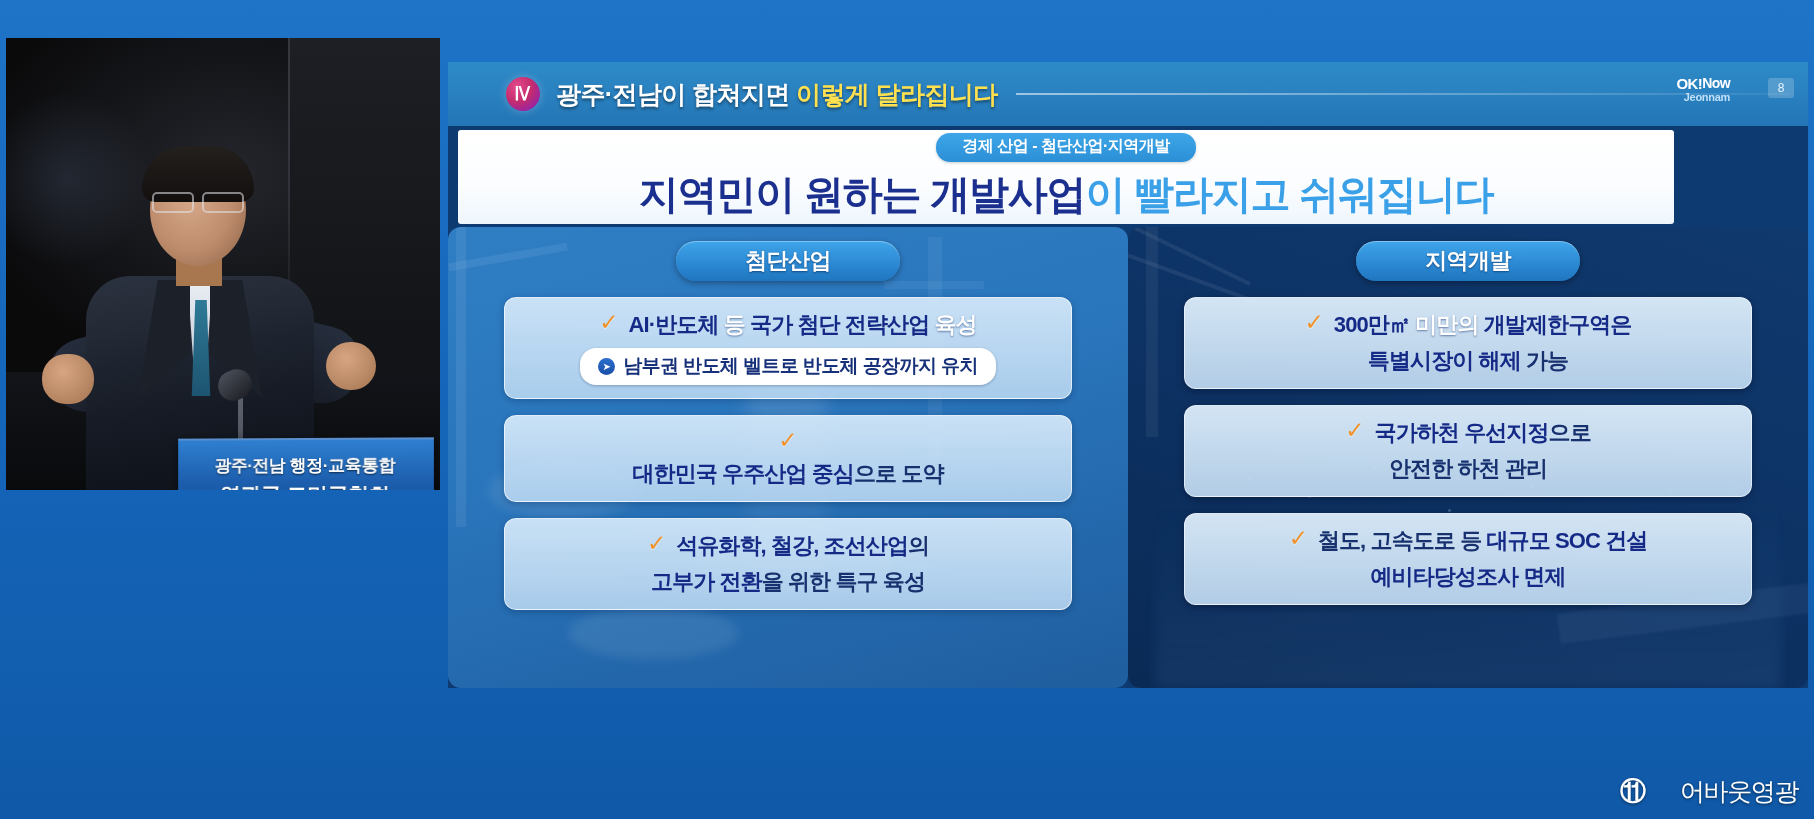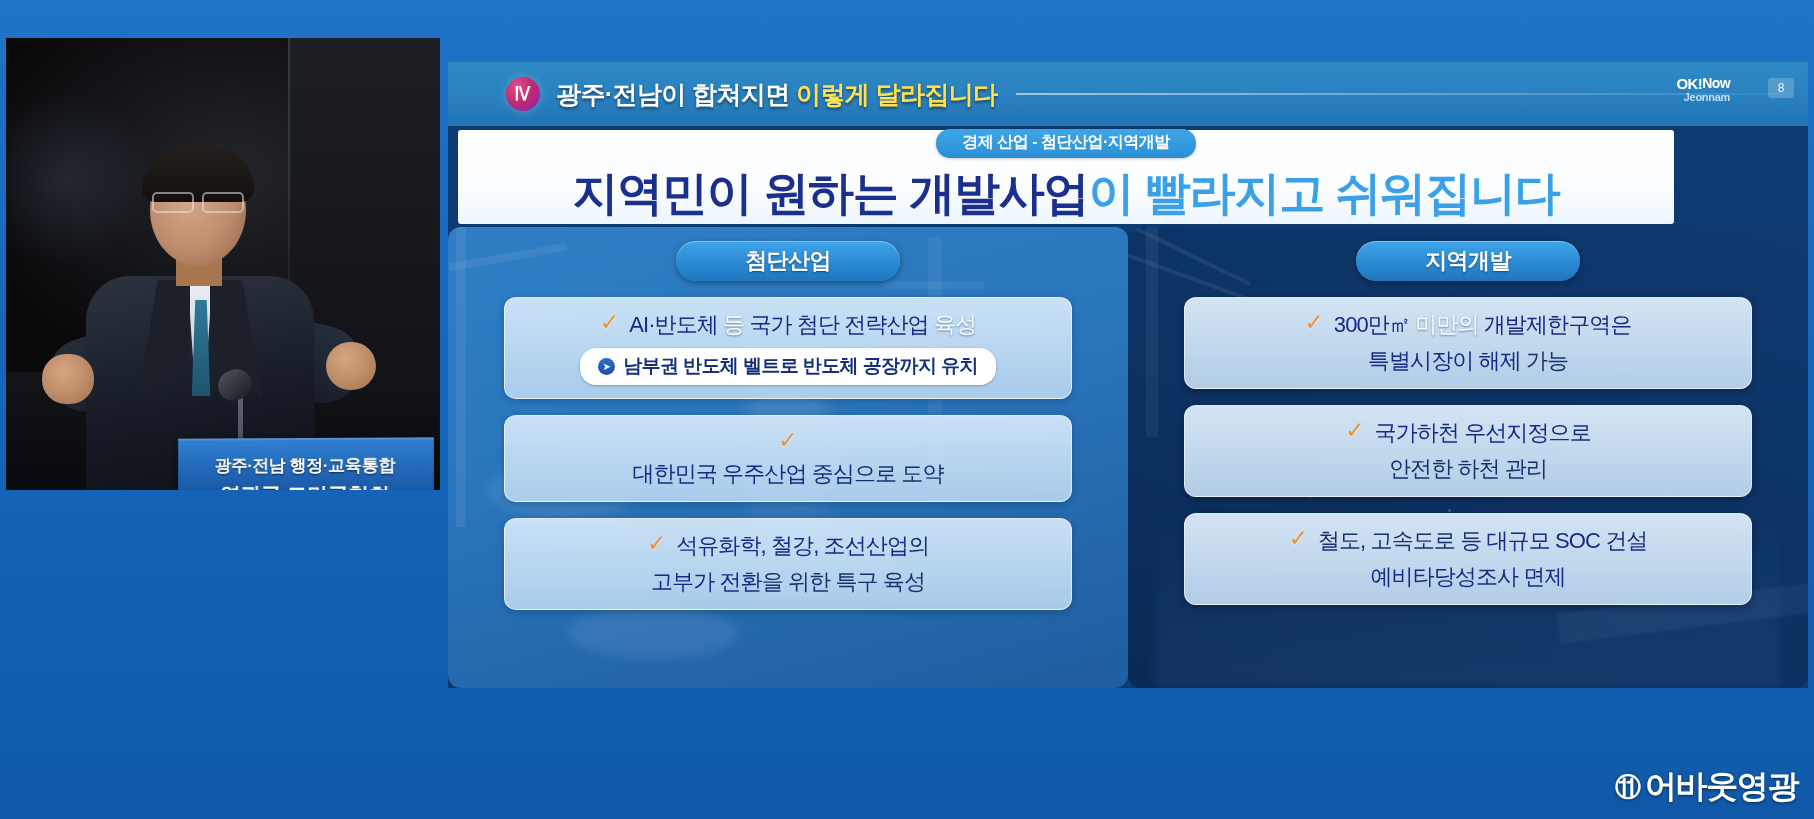--- a/index.html
+++ b/index.html
@@ -112,21 +112,21 @@
     font-size:12px; display:flex; align-items:center; justify-content:center; }
 
   
   .sl-title{ position:absolute; left:10px; top:68px; width:1216px; height:94px;
     background:linear-gradient(180deg,#ffffff 0%,#fbfdff 60%,#eef6fd 100%);
     border-radius:3px; display:flex; flex-direction:column; align-items:center; justify-content:center; }
   .badge{ padding:3px 26px 5px; border-radius:14px;
     background:linear-gradient(180deg,#3ea6e8 0%,#2b8fd6 100%);
     color:#ffffff; font-size:16px; font-weight:bold; letter-spacing:-.5px;
     box-shadow:0 1px 3px rgba(0,0,0,.2); }
-  .maintitle{ margin-top:5px; font-size:46px; font-weight:bold; letter-spacing:-1.2px; white-space:nowrap; }
+  .maintitle{ margin-top:5px; font-size:40px; font-weight:bold; letter-spacing:-1.2px; white-space:nowrap; }
   .maintitle .navy{ color:#1b2f8f; }
   .maintitle .cyan{ color:#3aa0e8; }
 
   
   .sl-body{ position:absolute; left:0; top:165px; width:100%; height:461px; display:flex; }
   .col{ position:relative; overflow:hidden;border-radius:13px; }
   .col-l{ width:50%; background:linear-gradient(165deg,#2f7ec4 0%,#2a76bd 40%,#1f5e9f 100%); }
   .col-r{ width:50%; background:linear-gradient(200deg,#10396e 0%,#0d3365 45%,#0a2a55 100%); }
   .bg-art{ position:absolute; inset:0; opacity:.45; }
   .crane{ position:absolute; background:rgba(255,255,255,.16); }
@@ -150,37 +150,37 @@
   .cards{ position:relative; padding:16px 56px 0; display:flex; flex-direction:column; gap:16px; }
   .card{ position:relative; border-radius:12px; padding:12px 16px 13px;
     display:flex; flex-direction:column; align-items:center; gap:7px; }
   .col-l .card{ background:linear-gradient(180deg,rgba(215,234,250,.92) 0%,rgba(186,216,242,.88) 100%);
     border:1px solid rgba(255,255,255,.65); box-shadow:0 2px 7px rgba(0,25,60,.28); }
   .col-r .card{ background:linear-gradient(180deg,rgba(222,238,251,.95) 0%,rgba(196,222,245,.90) 100%);
     border:1px solid rgba(255,255,255,.55); box-shadow:0 2px 7px rgba(0,10,35,.42); }
   .crow{ display:flex; align-items:flex-start; justify-content:center; gap:10px; width:100%; }
   .chk{ color:#f0922b; font-size:23px; font-weight:bold; line-height:1.05; flex:0 0 auto;
     text-shadow:0 1px 1px rgba(255,255,255,.6); }
-  .ctext{ font-size:22px; font-weight:normal; letter-spacing:-.9px; line-height:1.32; text-align:center; }
+  .ctext{ font-size:22px; font-weight:bold; letter-spacing:-.9px; line-height:1.32; text-align:center; }
   .ctext .navy{ color:#152a86; }
   .ctext .white{ color:#ffffff; text-shadow:0 1px 2px rgba(20,50,110,.55); }
   .ctext .dark{ color:#17306e; }
   .subpill{ margin-top:2px; background:#ffffff; border-radius:16px; padding:5px 18px 6px;
     display:flex; align-items:center; gap:8px; box-shadow:0 1px 3px rgba(0,20,60,.28); }
   .subpill .arrow{ width:17px; height:17px; border-radius:50%;
     background:linear-gradient(180deg,#2d6fd0,#1a4ea6); color:#fff; font-size:10px;
     display:flex; align-items:center; justify-content:center; flex:0 0 auto; }
   .subpill .stext{ font-size:19px; font-weight:bold; color:#16317a; letter-spacing:-.6px; white-space:nowrap; }
 
   
   .wm{ position:absolute; right:16px; bottom:10px; display:flex; align-items:center; gap:6px; }
   .wm-mark{ font-size:26px; font-weight:bold; color:#ffffff; letter-spacing:-2px;
     text-shadow:0 1px 3px rgba(0,0,0,.5); font-family:"DejaVu Sans",sans-serif; }
-  .wm-text{ font-size:32px; font-weight:bold; color:#ffffff; letter-spacing:-1.4px;
-    text-shadow:0 1px 3px rgba(0,0,0,.55); }
+  .wm-text{ font-size:25px; font-weight:normal; color:#ffffff; letter-spacing:-1.4px;
+    text-shadow:0 1px 3px rgba(0,0,0,.55);margin-left:30px; }
 </style>
 </head>
 <body>
 
 <div id="stage">
 
   <div class="video-panel">
     <div class="vp-bg"></div>
     <div class="vp-wallpanel"></div>
     <div class="vp-wallline"></div>

